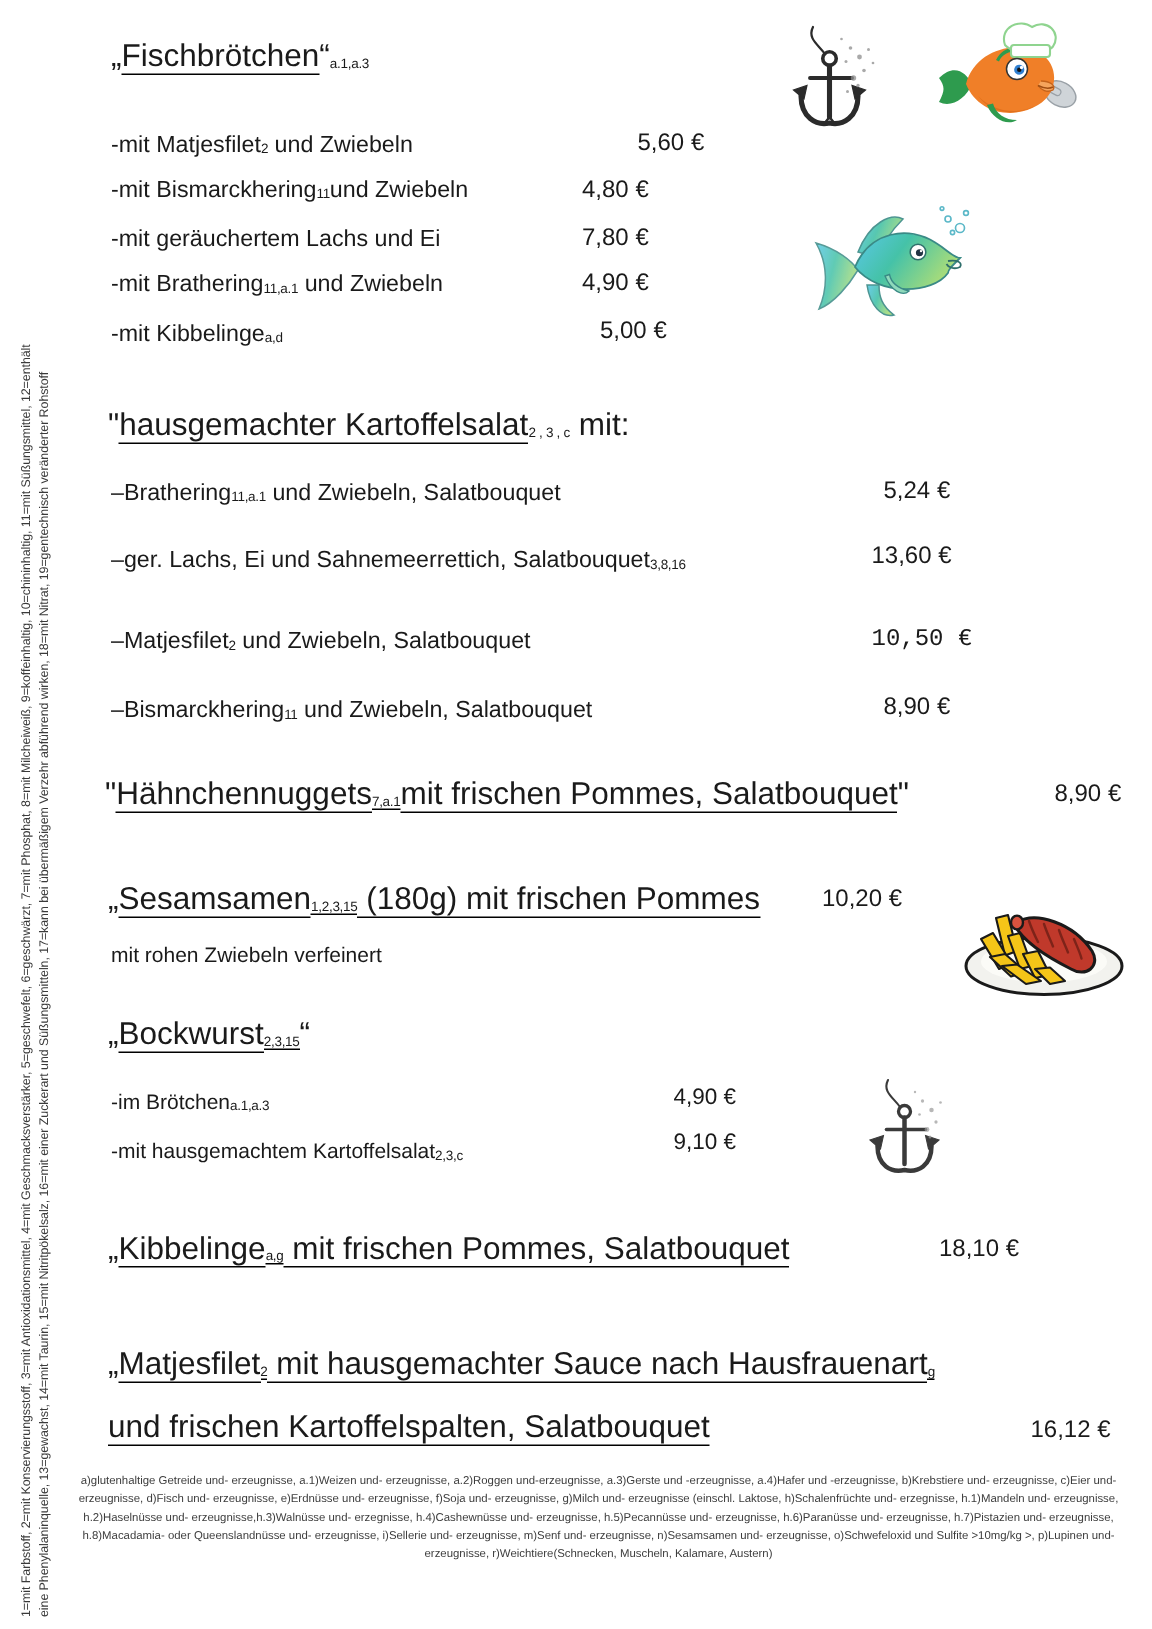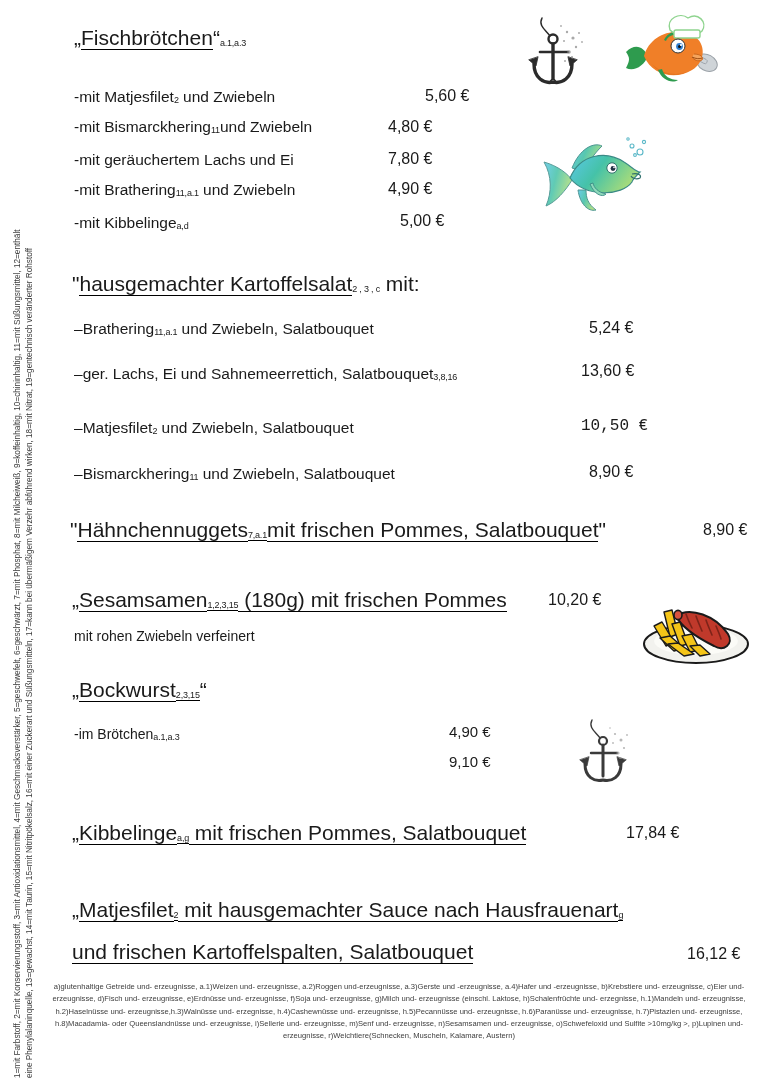--- a/index.html
+++ b/index.html
@@ -313,26 +313,29 @@
 
   <div class="abs hdr" style="left:72px;top:678px;">
     <span>„</span><span class="u">Bockwurst</span><span class="sup u">2,3,15</span><span>“</span>
   </div>
 
   <div class="abs sub" style="left:74px;top:726px;">
     <span>-im Brötchen</span><span class="sup">a.1,a.3</span>
   </div>
   <div class="price sm" style="left:449px;top:723px;">4,90 €</div>
 
+  <div class="abs sub" style="left:74px;top:759px;">
+    <span>-mit hausgemachtem Kartoffelsalat</span><span class="sup">2,3,c</span>
+  </div>
   <div class="price sm" style="left:449px;top:753px;">9,10 €</div>
 
   <div class="abs hdr" style="left:72px;top:821px;">
     <span>„</span><span class="u">Kibbelinge</span><span class="sup u">a,g</span><span class="u">  mit frischen Pommes, Salatbouquet</span>
   </div>
-  <div class="price" style="left:626px;top:824px;">17,84 €</div>
+  <div class="price" style="left:626px;top:824px;">18,10 €</div>
 
   <div class="abs hdr" style="left:72px;top:898px;">
     <span>„</span><span class="u">Matjesfilet</span><span class="sup u">2</span><span class="u"> mit hausgemachter Sauce nach Hausfrauenart</span><span class="sup u">g</span>
   </div>
   <div class="abs hdr" style="left:72px;top:940px;">
     <span class="u">und frischen Kartoffelspalten, Salatbouquet</span>
   </div>
   <div class="price" style="left:687px;top:945px;">16,12 €</div>
 
   <div class="allergens">a)glutenhaltige Getreide und- erzeugnisse, a.1)Weizen und- erzeugnisse, a.2)Roggen und-erzeugnisse, a.3)Gerste und -erzeugnisse, a.4)Hafer und -erzeugnisse, b)Krebstiere und- erzeugnisse, c)Eier und- erzeugnisse, d)Fisch und- erzeugnisse, e)Erdnüsse und- erzeugnisse, f)Soja und- erzeugnisse, g)Milch und- erzeugnisse (einschl. Laktose, h)Schalenfrüchte und- erzegnisse, h.1)Mandeln und- erzeugnisse, h.2)Haselnüsse und- erzeugnisse,h.3)Walnüsse und- erzegnisse, h.4)Cashewnüsse und- erzeugnisse, h.5)Pecannüsse und- erzeugnisse, h.6)Paranüsse und- erzeugnisse, h.7)Pistazien und- erzeugnisse, h.8)Macadamia- oder Queenslandnüsse und- erzeugnisse, i)Sellerie und- erzeugnisse, m)Senf und- erzeugnisse, n)Sesamsamen und- erzeugnisse, o)Schwefeloxid und Sulfite &gt;10mg/kg &gt;, p)Lupinen und- erzeugnisse, r)Weichtiere(Schnecken, Muscheln, Kalamare, Austern)</div>

